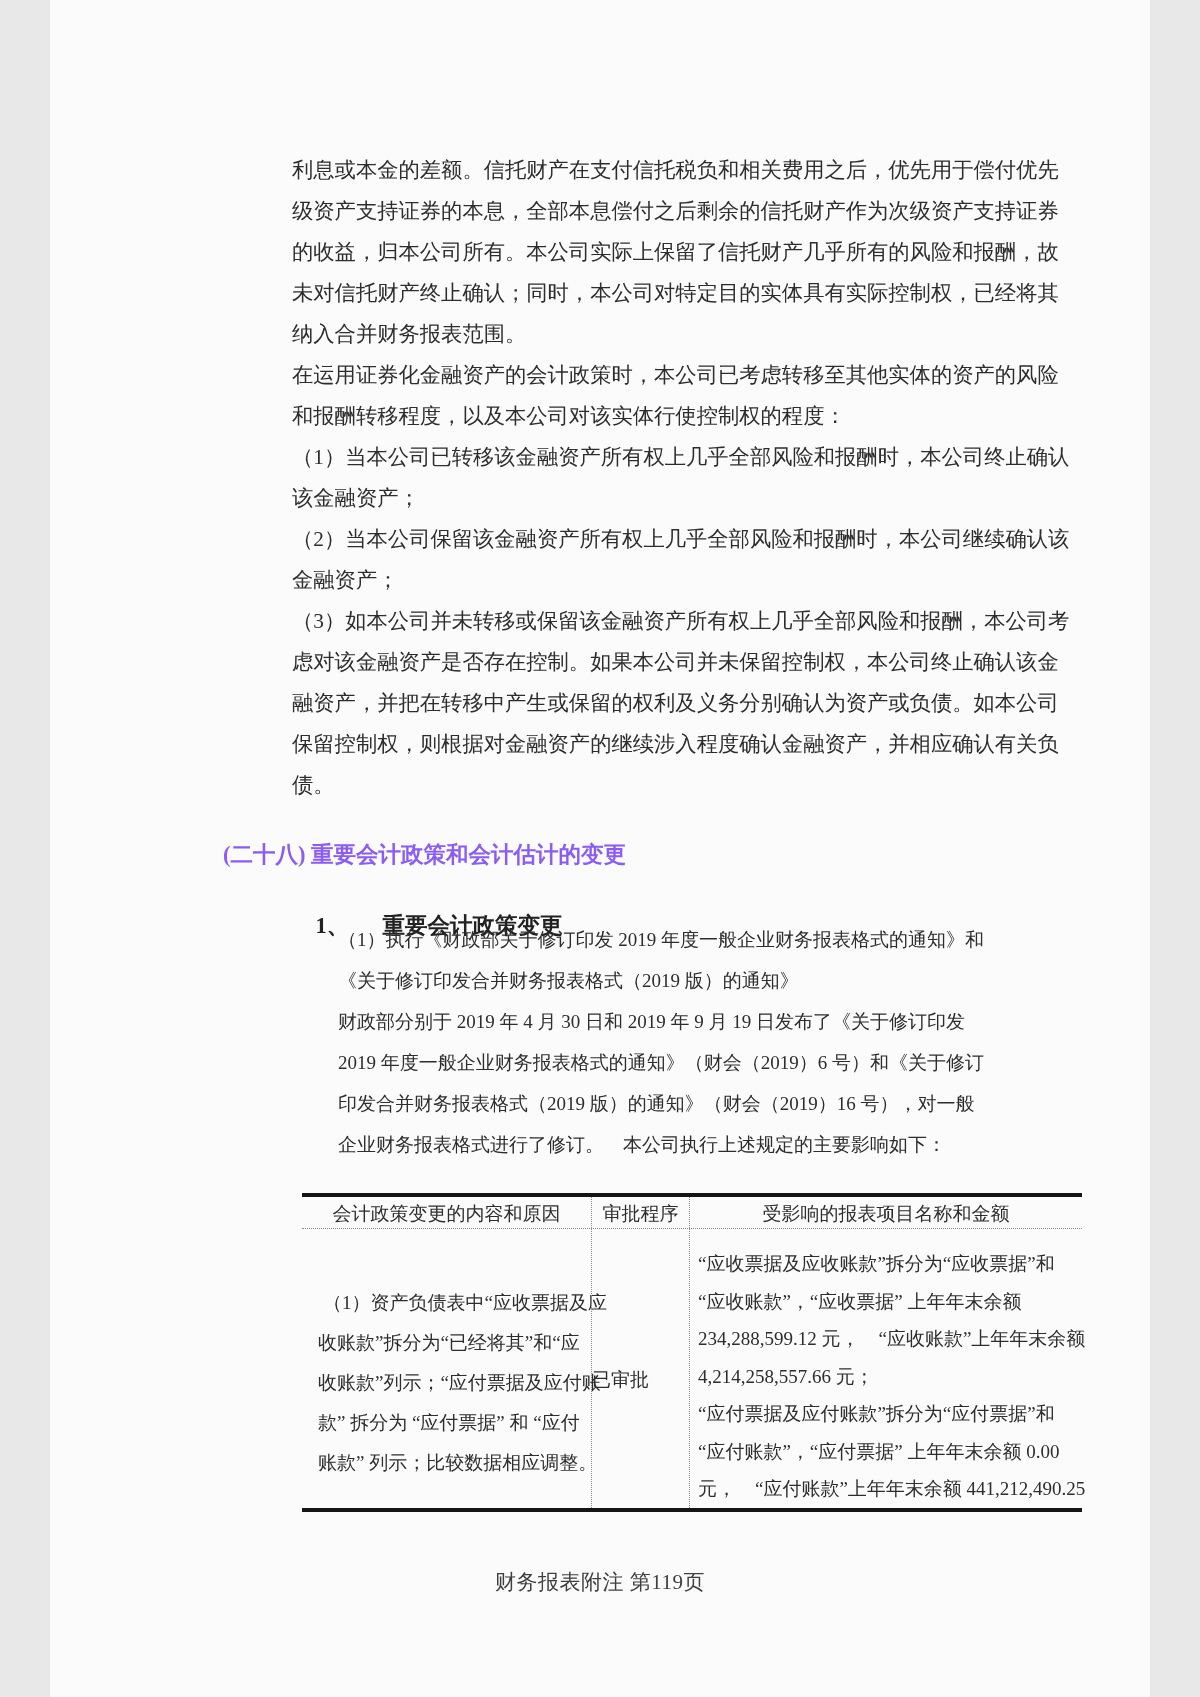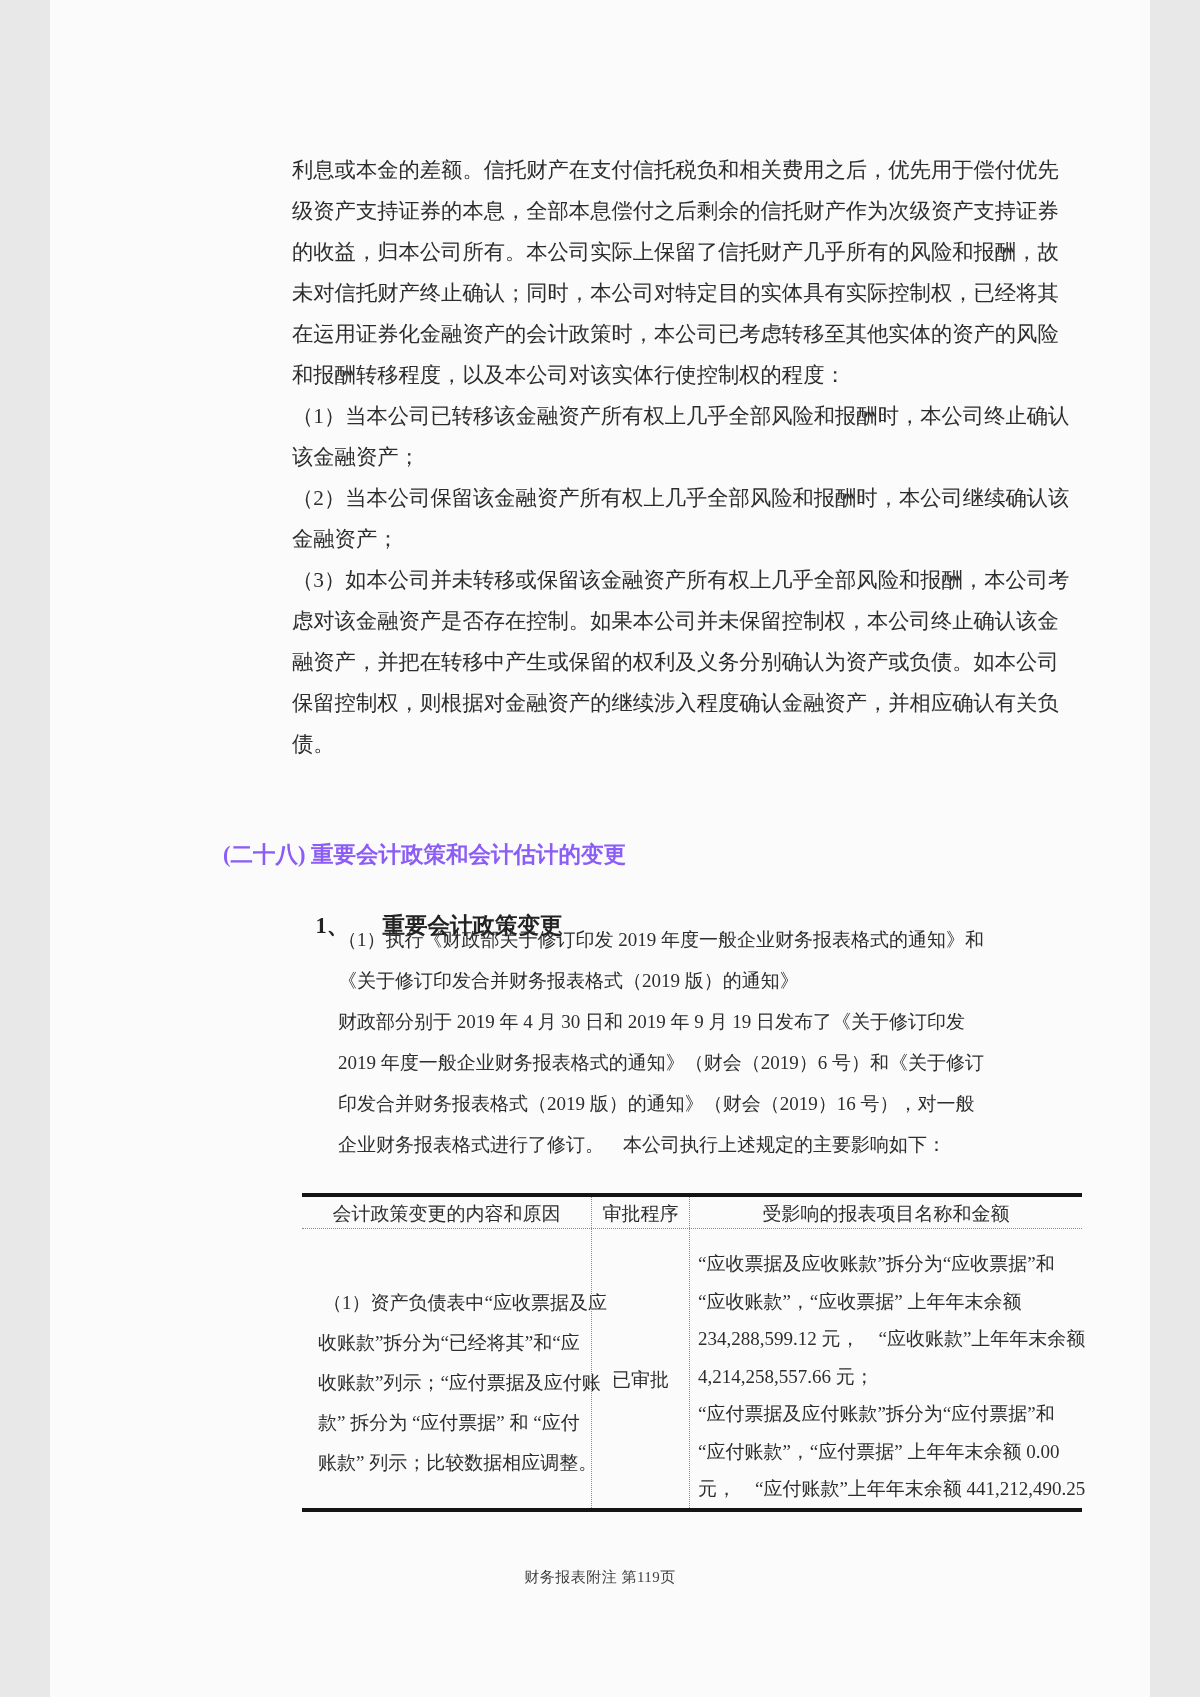--- a/index.html
+++ b/index.html
@@ -46,40 +46,41 @@
   .policy-table, .policy-table * { box-sizing:border-box; }
   .t-row { display:flex; width:100%; }
   .t-header { border-top:4.5px solid #141414; border-bottom:1px dotted #8a8a8a; height:36px; }
   .t-header .t-cell { line-height:34px; text-align:center; }
   .t-body { border-bottom:4.5px solid #141414; height:283px; }
   .c1 { width:289px; }
   .c2 { width:99px; border-left:1px dotted #8a8a8a; border-right:1px dotted #8a8a8a; }
   .c3 { width:392px; }
   .t-body .c1 { padding:54px 6px 0 16px; line-height:40px; }
   .t-body .c1 .tline:first-child { text-indent:5px; }
-  .t-body .c2 { padding-top:138px; text-align:center; }
+  .t-body .c2 { padding-top:138px; text-align:left; }
   .t-body .c3 { padding:16px 0 0 8px; line-height:37.5px; }
 
   
   .page-footer {
     position:absolute; left:0; top:1568px; width:100%;
-    text-align:center; font-size:15px; color:#3f3f3f;
+    text-align:center; font-size:21px; color:#3f3f3f;
     letter-spacing:0.5px;
   }
 </style>
 </head>
 <body>
 
 <div class="page">
 
   <div class="main-text">
       <div class="tline">利息或本金的差额。信托财产在支付信托税负和相关费用之后，优先用于偿付优先</div>
       <div class="tline">级资产支持证券的本息，全部本息偿付之后剩余的信托财产作为次级资产支持证券</div>
       <div class="tline">的收益，归本公司所有。本公司实际上保留了信托财产几乎所有的风险和报酬，故</div>
       <div class="tline">未对信托财产终止确认；同时，本公司对特定目的实体具有实际控制权，已经将其</div>
+      <div class="tline">纳入合并财务报表范围。</div>
       <div class="tline">在运用证券化金融资产的会计政策时，本公司已考虑转移至其他实体的资产的风险</div>
       <div class="tline">和报酬转移程度，以及本公司对该实体行使控制权的程度：</div>
       <div class="tline">（1）当本公司已转移该金融资产所有权上几乎全部风险和报酬时，本公司终止确认</div>
       <div class="tline">该金融资产；</div>
       <div class="tline">（2）当本公司保留该金融资产所有权上几乎全部风险和报酬时，本公司继续确认该</div>
       <div class="tline">金融资产；</div>
       <div class="tline">（3）如本公司并未转移或保留该金融资产所有权上几乎全部风险和报酬，本公司考</div>
       <div class="tline">虑对该金融资产是否存在控制。如果本公司并未保留控制权，本公司终止确认该金</div>
       <div class="tline">融资产，并把在转移中产生或保留的权利及义务分别确认为资产或负债。如本公司</div>
       <div class="tline">保留控制权，则根据对金融资产的继续涉入程度确认金融资产，并相应确认有关负</div>

